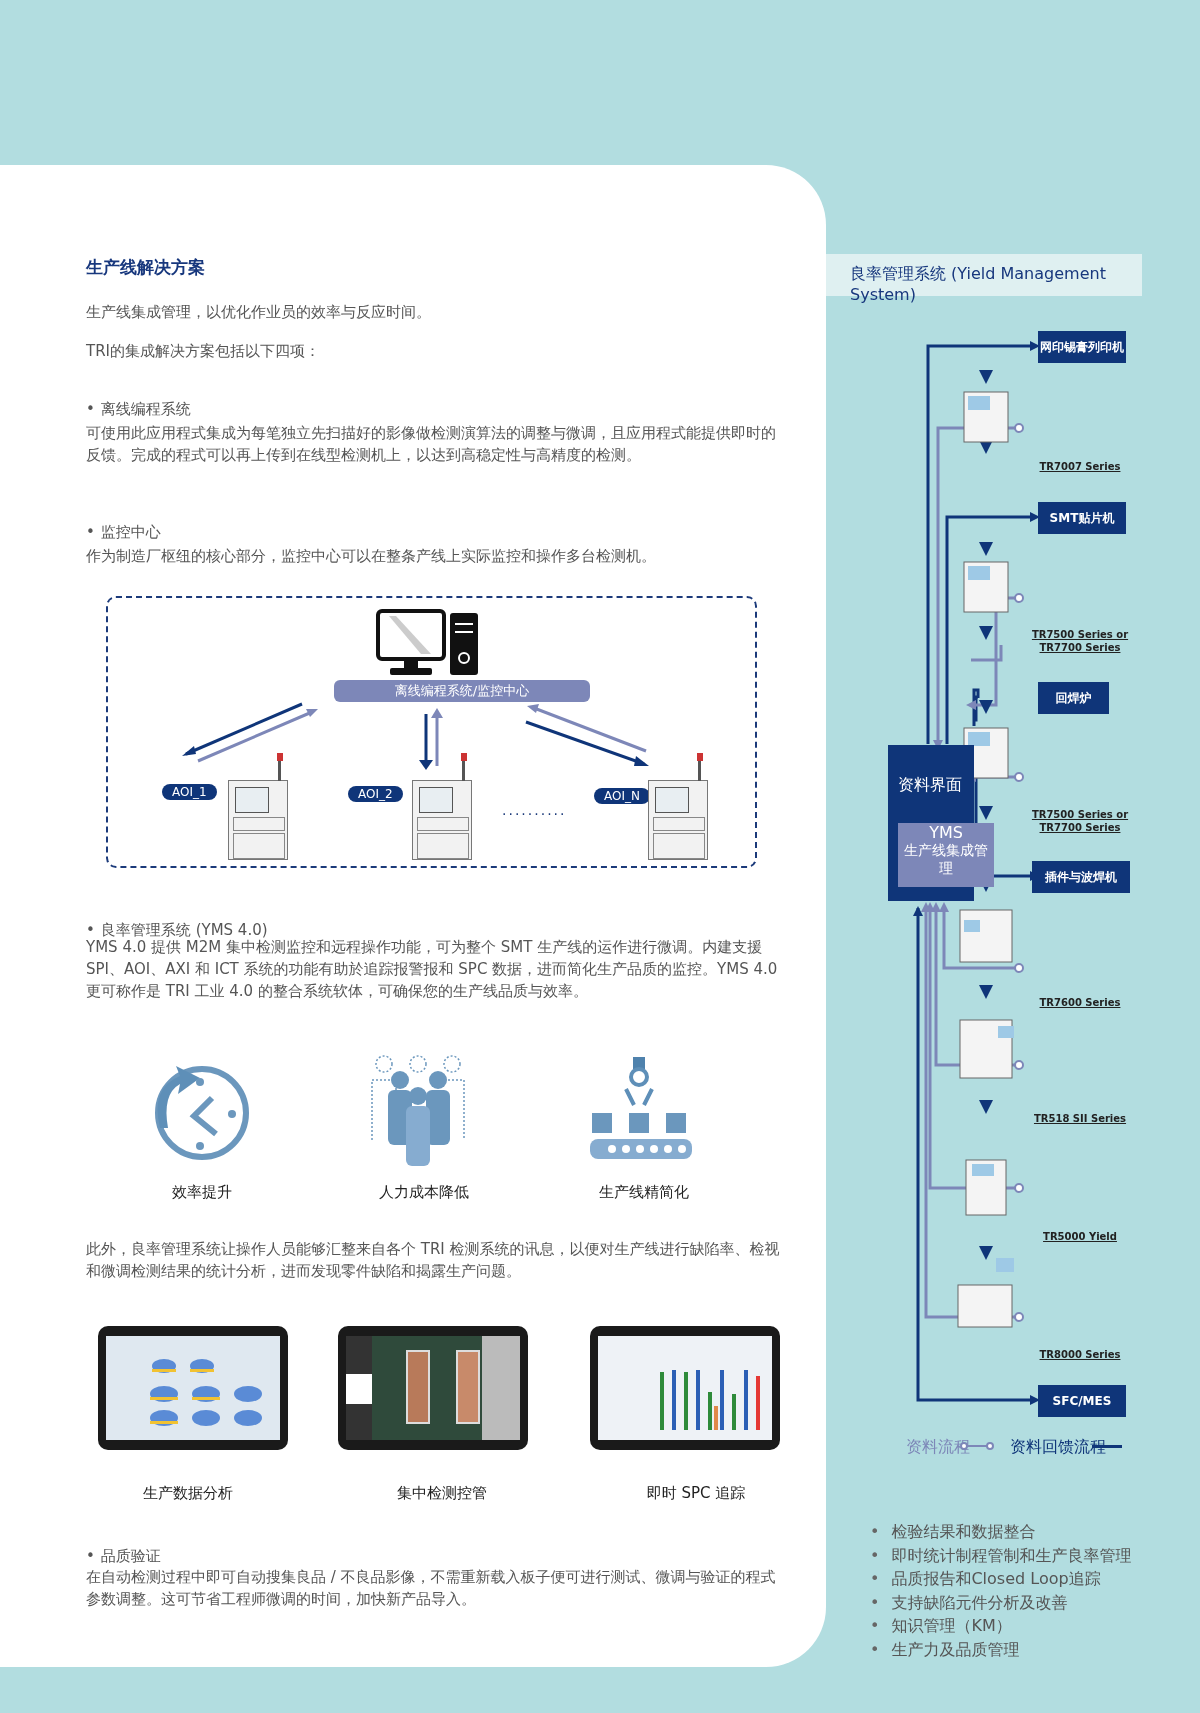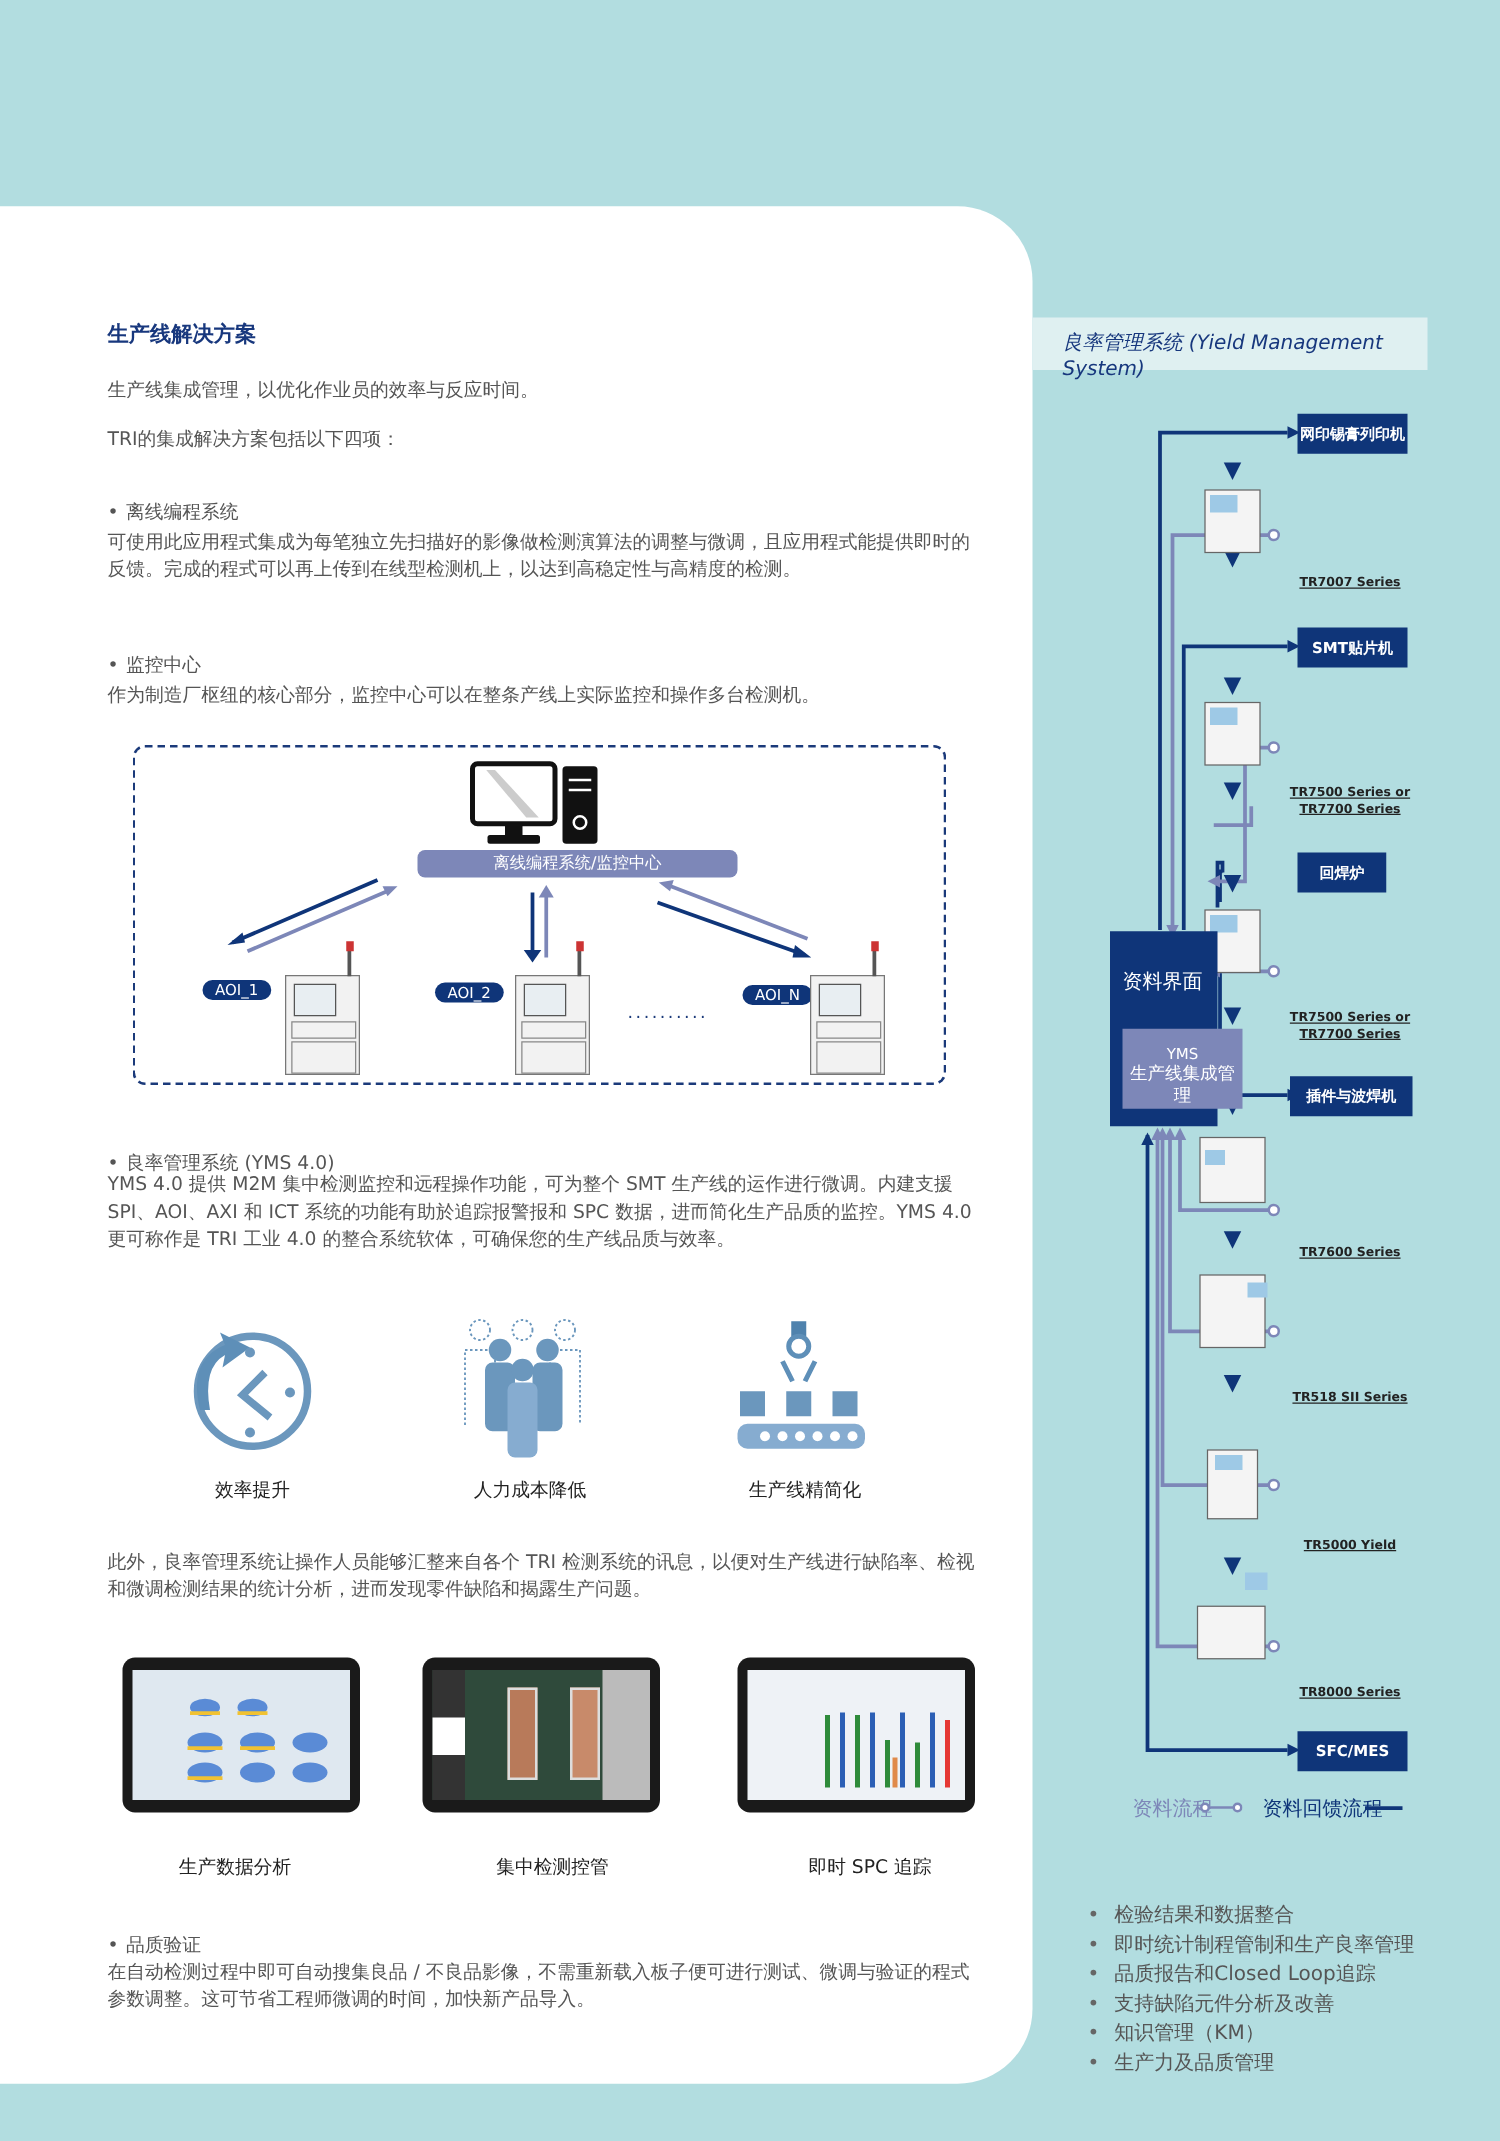--- a/index.html
+++ b/index.html
@@ -21,21 +21,21 @@
   .machine .pole{position:absolute;right:6px;top:-22px;width:3px;height:22px;background:#555;}
   .machine .lamp{position:absolute;right:4px;top:-28px;width:6px;height:8px;background:#c33;}
   .ellipsis{position:absolute;color:#1b3a7a;font-size:14px;letter-spacing:2px;}
   
   .icon-lbl{position:absolute;font-size:15px;color:#222;text-align:center;width:200px;}
   
   .mon{position:absolute;width:190px;height:124px;background:#1a1a1a;border-radius:10px;}
   .mon .in{position:absolute;left:8px;top:10px;right:8px;bottom:10px;background:#dfe7ef;}
   .mon-lbl{position:absolute;font-size:15px;color:#222;text-align:center;width:200px;}
   
-  .rp-head{left:826px;top:254px;width:316px;height:42px;background:#dff0f1;font-style:italic;}
+  .rp-head{left:826px;top:254px;width:316px;height:42px;background:#dff0f1;}
   .rp-head span{position:absolute;left:24px;top:10px;font-size:16px;color:#17377d;}
   .box{position:absolute;background:#0f3579;color:#fff;font-size:12px;font-weight:bold;text-align:center;}
   .ser{position:absolute;font-size:10px;font-weight:bold;color:#222;text-align:center;width:120px;line-height:13px;text-decoration:underline;}
   .rlist{left:870px;top:1520px;font-size:16px;line-height:23.5px;color:#555;}
   .rlist div::before{content:"•";margin-right:12px;color:#666;}
   .legend{position:absolute;font-size:16px;font-weight:normal;}
 </style>
 </head>
 <body>
 
@@ -296,21 +296,21 @@
       <rect x="138" y="620" width="16" height="12"></rect>
       <rect x="172" y="726" width="16" height="12"></rect>
       <rect x="146" y="864" width="22" height="12"></rect>
       <rect x="170" y="958" width="18" height="14"></rect>
   </g>
 </svg>
 
 <div class="abs" style="left:888px;top:745px;width:86px;height:156px;background:#0f3579">
   <div style="position:absolute;left:10px;top:30px;color:#fff;font-size:16px">资料界面</div>
   <div style="position:absolute;left:10px;top:78px;width:96px;height:64px;background:#7d87b8;color:#fff;text-align:center">
-    <div style="font-size:12px;margin-top:13px">YMS</div>
+    <div style="font-size:16px;margin-top:0">YMS</div>
     <div style="font-size:14px">生产线集成管理</div>
   </div>
 </div>
 
 <div class="box" style="left:1038px;top:331px;width:88px;height:32px;line-height:32px">网印锡膏列印机</div>
 <div class="box" style="left:1038px;top:502px;width:88px;height:32px;line-height:32px">SMT贴片机</div>
 <div class="box" style="left:1038px;top:682px;width:71px;height:32px;line-height:32px">回焊炉</div>
 <div class="box" style="left:1032px;top:861px;width:98px;height:32px;line-height:32px">插件与波焊机</div>
 <div class="box" style="left:1038px;top:1385px;width:88px;height:32px;line-height:32px">SFC/MES</div>
 

